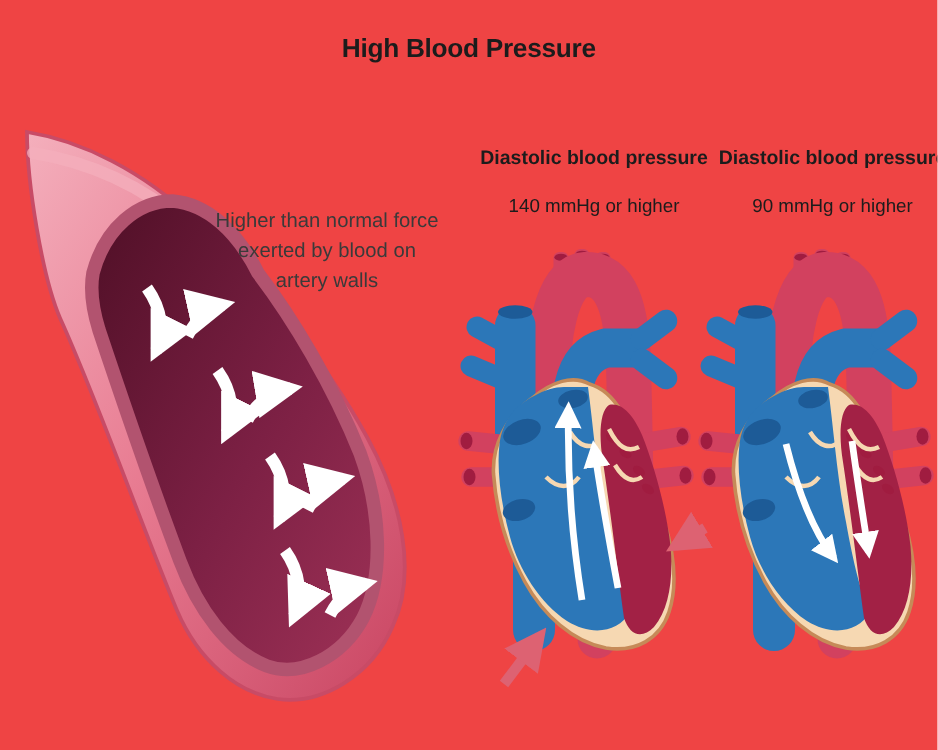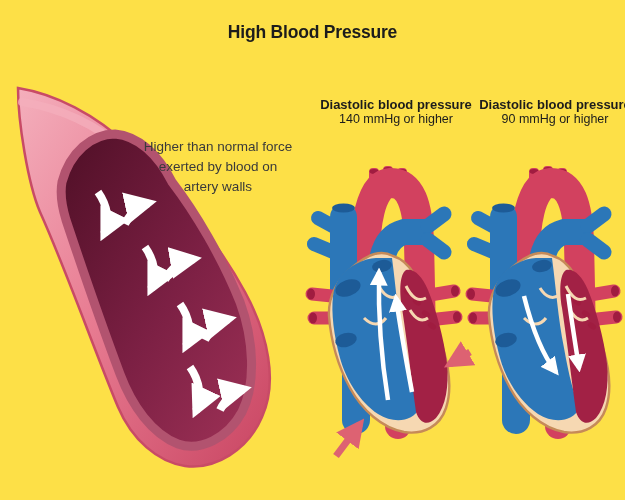--- a/index.html
+++ b/index.html
@@ -1,30 +1,30 @@
 <!DOCTYPE html>
 <html style="--text-dark: #1c1c1c; --caption-gray: #3a3a3a; --artery-pink-light: #f4afbc; --artery-pink-mid: #e87c92; --artery-pink-deep: #c94562; --artery-edge: #c84b66; --artery-rim: #b2536f; --lumen-dark: #4f0f26; --lumen-mid: #7c2044; --lumen-light: #9e3156; --flow-arrow-white: #ffffff; --aorta-red: #d2415f; --vessel-opening-dark: #a01c40; --vein-blue: #2c77b8; --vein-blue-dark: #1d5b97; --heart-wall: #f6d8b2; --heart-wall-outline: #c68a58; --ventricle-maroon: #a22145; --pressure-arrow-pink: #dd6272;"><head>
 <meta charset="utf-8">
 <style>
   html,body{margin:0;padding:0;background:#ffffff;}
   .stage{
-    position:relative;width:625px;height:500px;overflow:hidden;background:#fde047;
+    position:relative;width:625px;height:500px;overflow:hidden;background:#ef4444;
     font-family:"Liberation Sans", sans-serif;
   }
   .page-title{
     position:absolute;left:0;top:10px;width:625px;text-align:center;
     font-size:17.5px;font-weight:700;color:var(--text-dark);letter-spacing:-0.2px;
   }
   .artery-caption{
     position:absolute;left:142px;top:137px;width:152px;text-align:center;
     font-size:13.5px;line-height:20px;color:var(--caption-gray);
   }
   .pressure-label{position:absolute;width:170px;text-align:center;}
   .pressure-label .lbl{font-size:13px;font-weight:700;color:var(--text-dark);}
-  .pressure-label .val{font-size:12.5px;color:var(--text-dark);}
+  .pressure-label .val{font-size:12.5px;color:var(--text-dark);margin-top:18px;}
   .label-systolic{left:311px;top:97px;}
   .label-diastolic{left:470px;top:97px;}
   svg.art{position:absolute;left:0;top:0;}
 
   
   .f-aorta{fill:var(--aorta-red);}
   .s-aorta{stroke:var(--aorta-red);fill:none;}
   .f-dark{fill:var(--vessel-opening-dark);}
   .f-vein{fill:var(--vein-blue);}
   .s-vein{stroke:var(--vein-blue);fill:none;}

